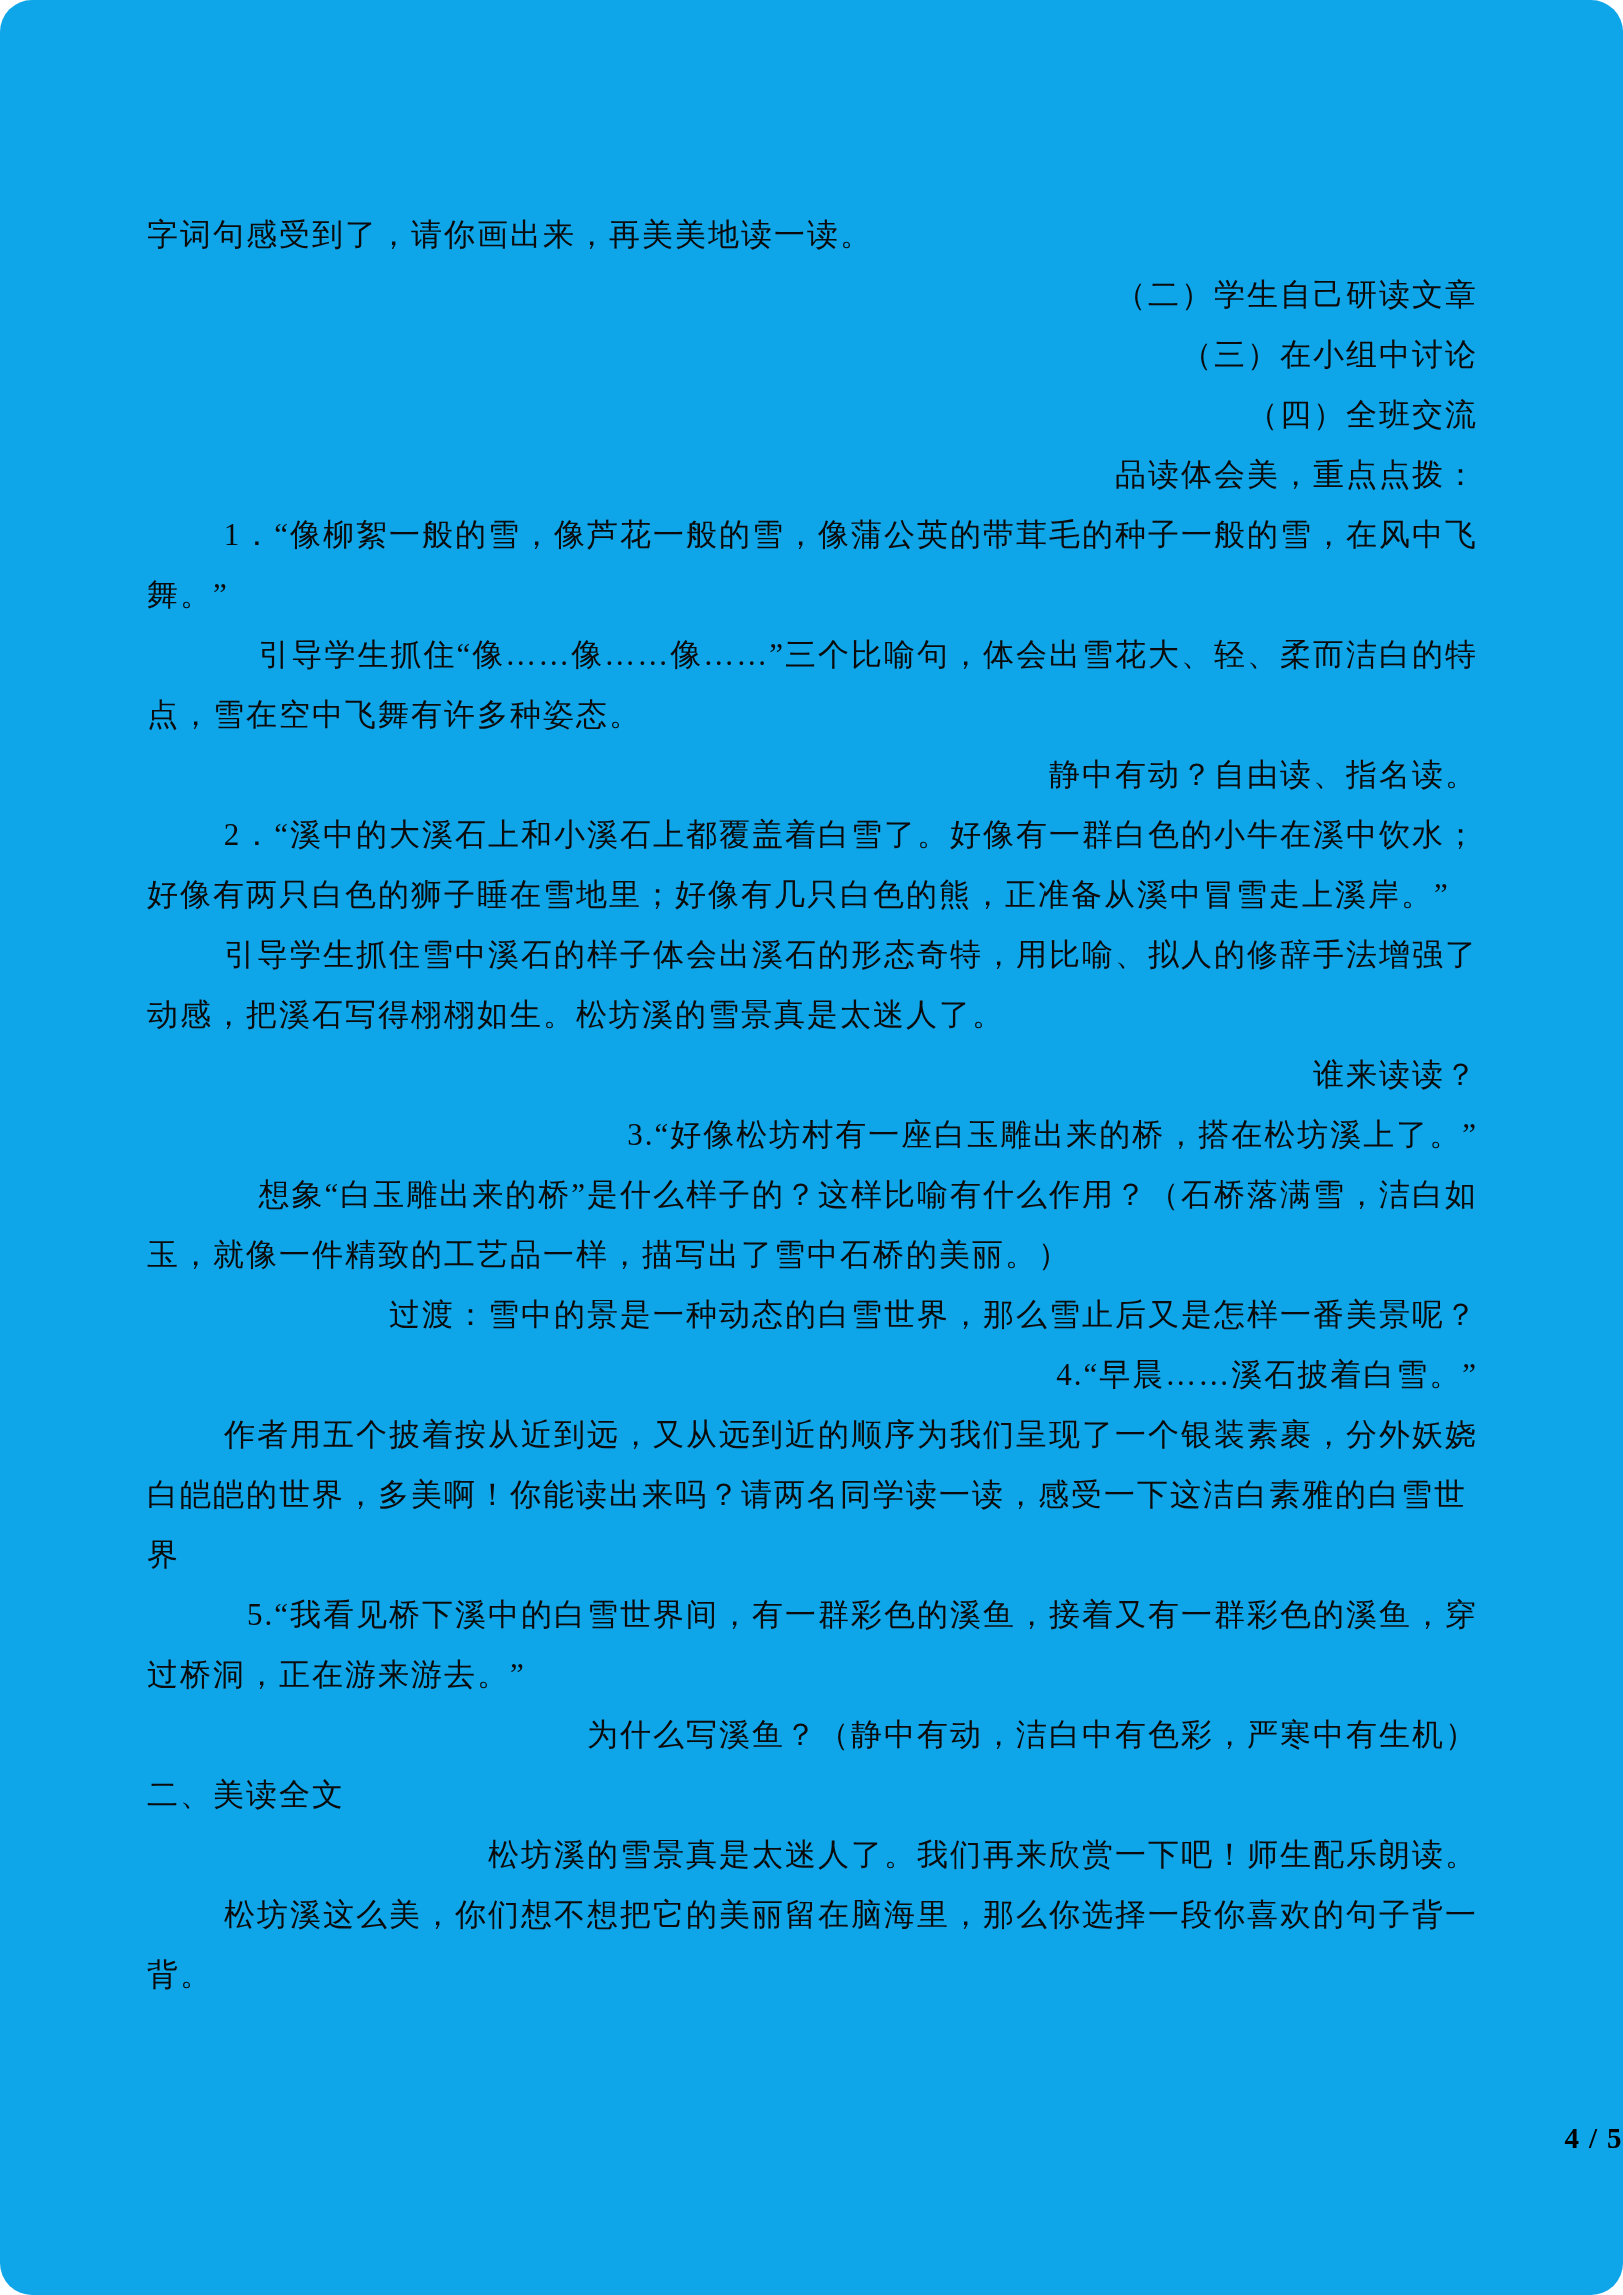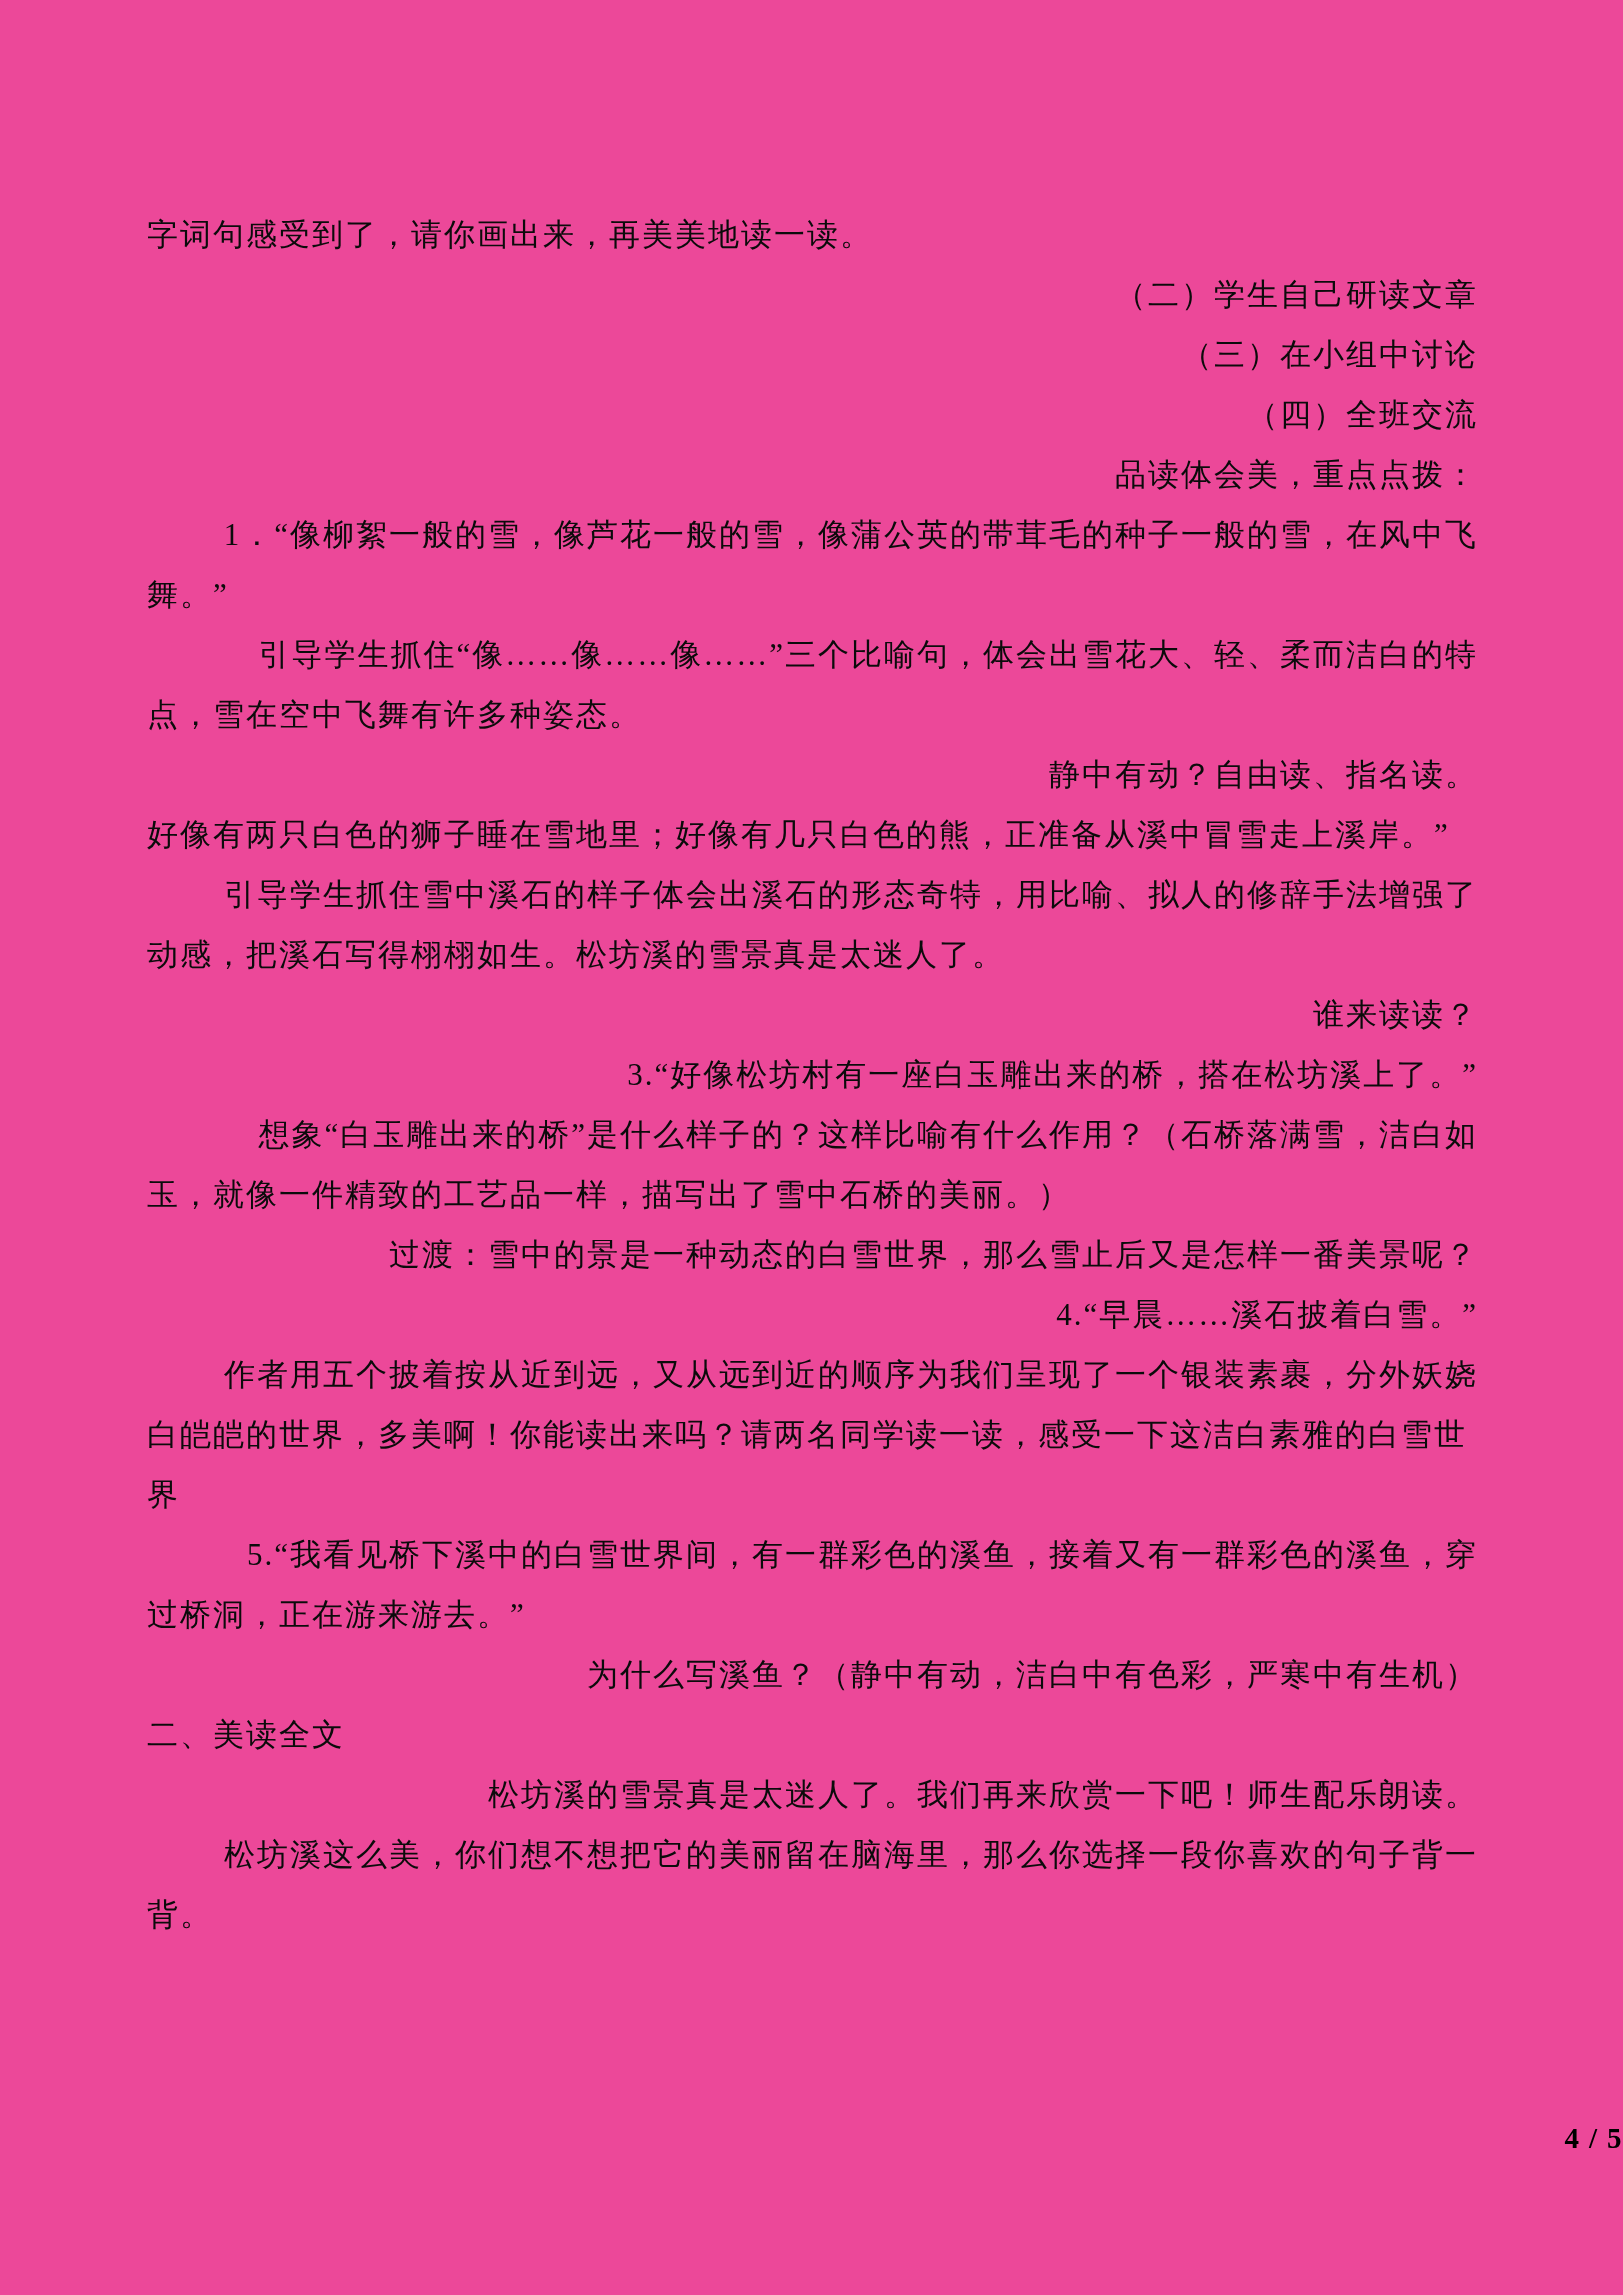--- a/index.html
+++ b/index.html
@@ -4,24 +4,25 @@
 <style>
   html, body {
     margin: 0;
     padding: 0;
     background: #ffffff;
   }
   .page {
     position: relative;
     width: 1623px;
     height: 2295px;
-    background: #ec4899;
+    background: #0ea5e9;
     font-family: "Liberation Serif", "DejaVu Serif", serif;
     color: #000000;
     overflow: hidden;
+    border-radius: 32px;
   }
   .content {
     position: absolute;
     left: 147px;
     top: 205px;
     width: 1331px;
   }
   .line {
     font-size: 31px;
     line-height: 60px;
@@ -54,20 +55,21 @@
       <div class="line">字词句感受到了，请你画出来，再美美地读一读。</div>
       <div class="line indent">（二）学生自己研读文章</div>
       <div class="line indent">（三）在小组中讨论</div>
       <div class="line indent">（四）全班交流</div>
       <div class="line indent">品读体会美，重点点拨：</div>
       <div class="line indent">1．“像柳絮一般的雪，像芦花一般的雪，像蒲公英的带茸毛的种子一般的雪，在风中飞</div>
       <div class="line">舞。”</div>
       <div class="line indent">引导学生抓住“像……像……像……”三个比喻句，体会出雪花大、轻、柔而洁白的特</div>
       <div class="line">点，雪在空中飞舞有许多种姿态。</div>
       <div class="line indent">静中有动？自由读、指名读。</div>
+      <div class="line indent">2．“溪中的大溪石上和小溪石上都覆盖着白雪了。好像有一群白色的小牛在溪中饮水；</div>
       <div class="line">好像有两只白色的狮子睡在雪地里；好像有几只白色的熊，正准备从溪中冒雪走上溪岸。”</div>
       <div class="line indent">引导学生抓住雪中溪石的样子体会出溪石的形态奇特，用比喻、拟人的修辞手法增强了</div>
       <div class="line">动感，把溪石写得栩栩如生。松坊溪的雪景真是太迷人了。</div>
       <div class="line indent">谁来读读？</div>
       <div class="line indent">3.“好像松坊村有一座白玉雕出来的桥，搭在松坊溪上了。”</div>
       <div class="line indent">想象“白玉雕出来的桥”是什么样子的？这样比喻有什么作用？（石桥落满雪，洁白如</div>
       <div class="line">玉，就像一件精致的工艺品一样，描写出了雪中石桥的美丽。）</div>
       <div class="line indent">过渡：雪中的景是一种动态的白雪世界，那么雪止后又是怎样一番美景呢？</div>
       <div class="line indent">4.“早晨……溪石披着白雪。”</div>
       <div class="line indent">作者用五个披着按从近到远，又从远到近的顺序为我们呈现了一个银装素裹，分外妖娆</div>

